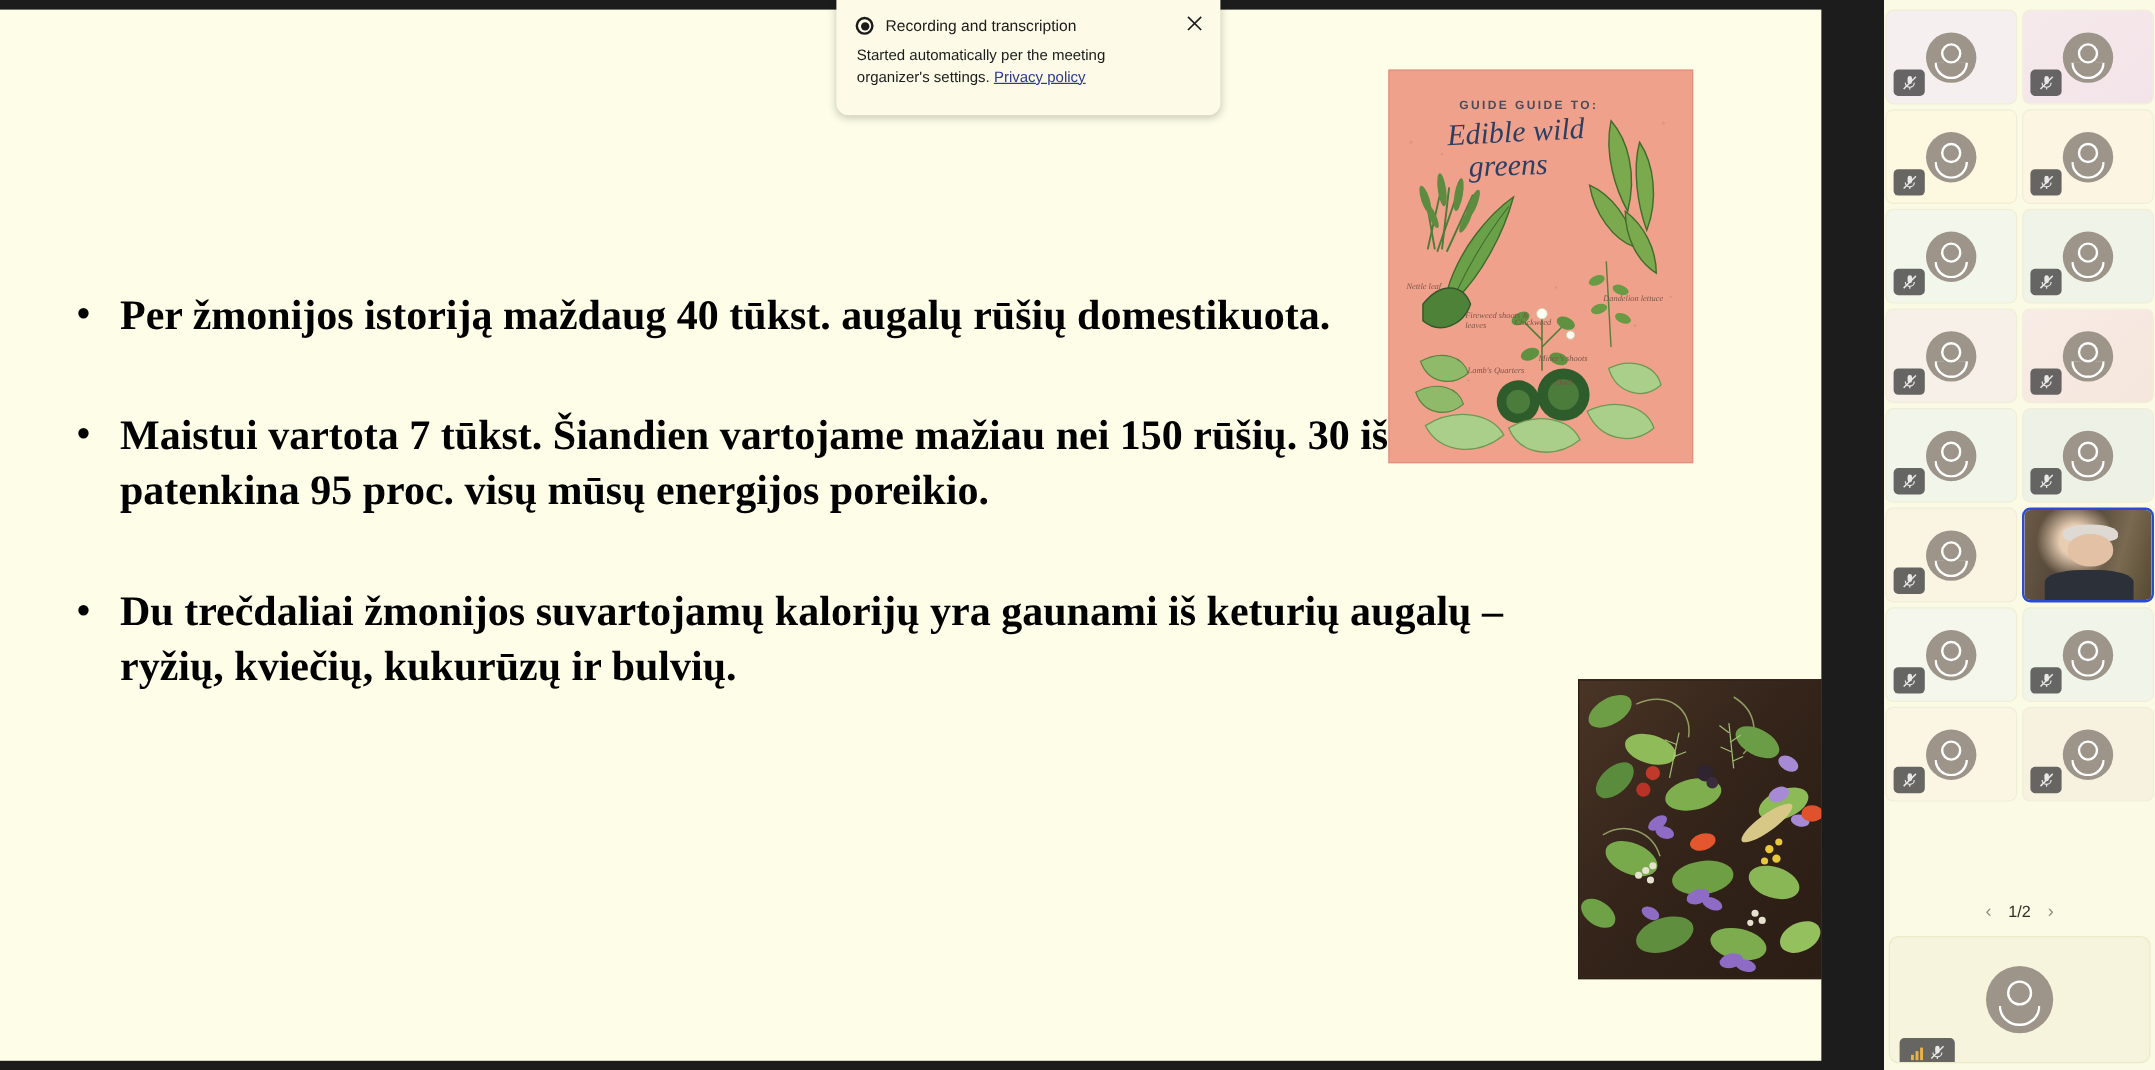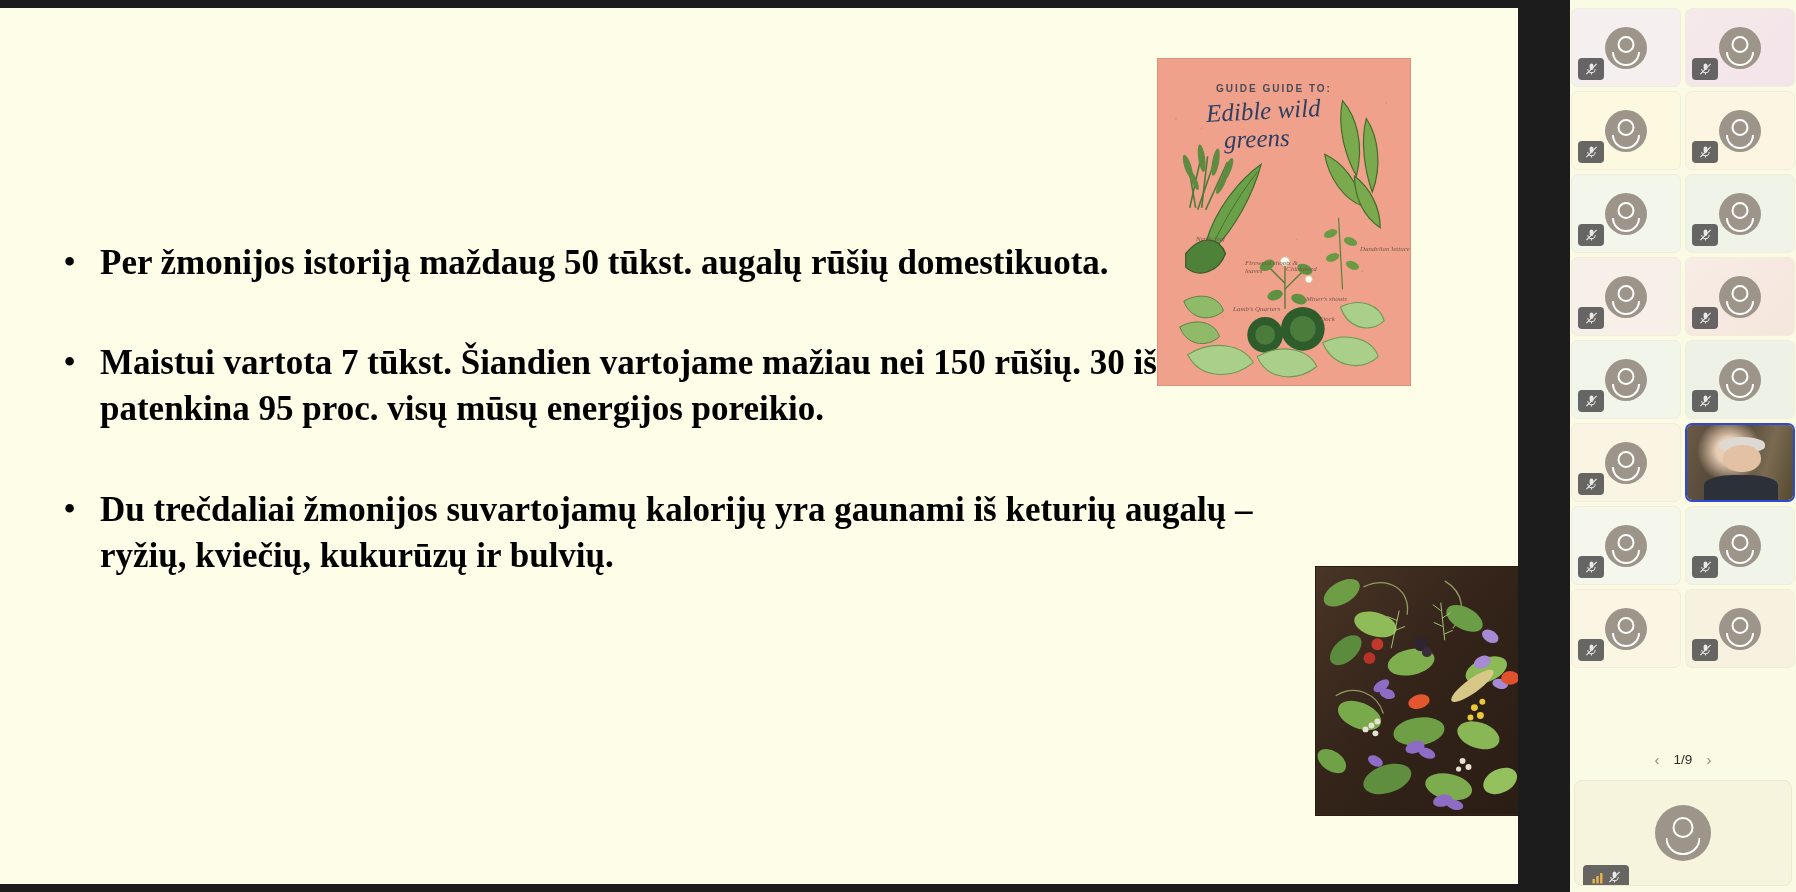--- a/index.html
+++ b/index.html
@@ -85,21 +85,21 @@
   }
   .fg-title3 {
     position: absolute; left: 66px; top: 66px;
     font-family: "Liberation Serif", serif;
     font-size: 25px; font-style: italic;
     color: #2b3f63; transform: rotate(-2deg);
   }
   .fg-lbl {
     position: absolute;
     font-family: "Liberation Serif", serif;
-    font-size: 7px; color: #7a5545; font-style: italic; margin-left: 24px;
+    font-size: 7px; color: #7a5545; font-style: italic;
   }
 
   .img-salad {
     left: 1315px; top: 558px;
     width: 205px; height: 250px;
     background: #3a2a1e;
     border: 1px solid #2a1d14;
   }
 
   
@@ -322,21 +322,21 @@
 
 <div id="app">
 
   <div class="stage">
     <div class="slide">
 
       <div class="bullet-list">
 
         <div class="bullet b1">
           <span class="dot">•</span>
-          <span class="btext">Per žmonijos istoriją maždaug 50 tūkst. augalų rūšių domestikuota.</span>
+          <span class="btext">Per žmonijos istoriją maždaug 40 tūkst. augalų rūšių domestikuota.</span>
         </div>
 
         <div class="bullet b2">
           <span class="dot">•</span>
           <span class="btext"> Maistui vartota 7 tūkst. Šiandien vartojame mažiau nei 150 rūšių. 30 iš jų patenkina 95 proc. visų mūsų energijos poreikio.</span>
         </div>
 
         <div class="bullet b3">
           <span class="dot">•</span>
           <span class="btext"> Du trečdaliai žmonijos suvartojamų kalorijų yra gaunami iš keturių augalų – ryžių, kviečių, kukurūzų ir bulvių.</span>
@@ -428,21 +428,21 @@
               <circle cx="236" cy="190" r="1"></circle>
           </g>
         </svg>
         <div class="fg-title1">GUIDE GUIDE TO:</div>
         <div class="fg-title2">Edible wild</div>
         <div class="fg-title3">greens</div>
         <div class="fg-lbl" style="left:104px; top:206px;">Chickweed</div>
         <div class="fg-lbl" style="left:178px; top:186px; width:56px;">Dandelion lettuce</div>
         <div class="fg-lbl" style="left:63px; top:200px; width:64px;">Fireweed shoots &amp; leaves</div>
         <div class="fg-lbl" style="left:14px; top:176px;">Nettle leaf</div>
-        <div class="fg-lbl" style="left:51px; top:246px;">Lamb's Quarters</div>
+        <div class="fg-lbl" style="left:65px; top:246px;">Lamb's Quarters</div>
         <div class="fg-lbl" style="left:124px; top:236px;">Miner's shoots</div>
         <div class="fg-lbl" style="left:138px; top:256px;">Dock</div>
       </div>
 
       <div class="slide-img img-salad">
         <svg viewBox="0 0 205 250" preserveAspectRatio="none" style="position:absolute;inset:0;">
           <defs>
             <linearGradient id="wood" x1="0" y1="0" x2="1" y2="1">
               <stop offset="0%" stop-color="#4a3526"></stop>
               <stop offset="45%" stop-color="#34241a"></stop>
@@ -523,20 +523,36 @@
               <circle cx="154" cy="202" r="3"></circle>
             <circle cx="144" cy="204" r="2.6"></circle>
           </g>
 
           <ellipse cx="158" cy="120" rx="26" ry="7" fill="#d8c888" transform="rotate(-36 158 120)"></ellipse>
         </svg>
       </div>
 
     </div>
 
+    <div class="notif">
+      <div class="notif-head">
+        <span class="rec-icon"></span>
+        <span class="notif-title">Recording and transcription</span>
+      </div>
+      <div class="notif-body">
+        <span>Started automatically per the meeting</span><br>
+        <span>organizer's settings. </span><a class="notif-link" href="#">Privacy policy</a>
+      </div>
+      <div class="notif-close">
+        <svg width="13" height="13" viewBox="0 0 13 13">
+          <line x1="1" y1="1" x2="12" y2="12" stroke="#1b1b1b" stroke-width="1.4"></line>
+          <line x1="12" y1="1" x2="1" y2="12" stroke="#1b1b1b" stroke-width="1.4"></line>
+        </svg>
+      </div>
+    </div>
 
   </div>
 
   <div class="dark-gutter"></div>
 
   <div class="rail">
 
     <div class="tile-grid">
 
       <div class="tile" style="background:#f6eff0;">
@@ -724,21 +740,21 @@
             <line x1="7" y1="11.5" x2="7" y2="13.5" stroke="#e9e9e9" stroke-width="1.1"></line>
             <line x1="1.5" y1="13" x2="12.5" y2="2" stroke="#e9e9e9" stroke-width="1.3"></line>
           </svg>
         </div>
       </div>
 
     </div>
 
     <div class="pager">
       <span class="chev">‹</span>
-      <span class="pgnum">1/9</span>
+      <span class="pgnum">1/2</span>
       <span class="chev">›</span>
     </div>
 
     <div class="self-tile">
       <div class="avatar"></div>
       <div class="mic-badge wide" style="left:8px; bottom:-4px; height:24px;">
         <svg class="bars-glyph" viewBox="0 0 12 13">
           <rect x="0.5" y="8" width="2.4" height="4.5" fill="#e9b44c"></rect>
           <rect x="4.3" y="5" width="2.4" height="7.5" fill="#e9b44c"></rect>
           <rect x="8.1" y="2" width="2.4" height="10.5" fill="#e9b44c"></rect>

